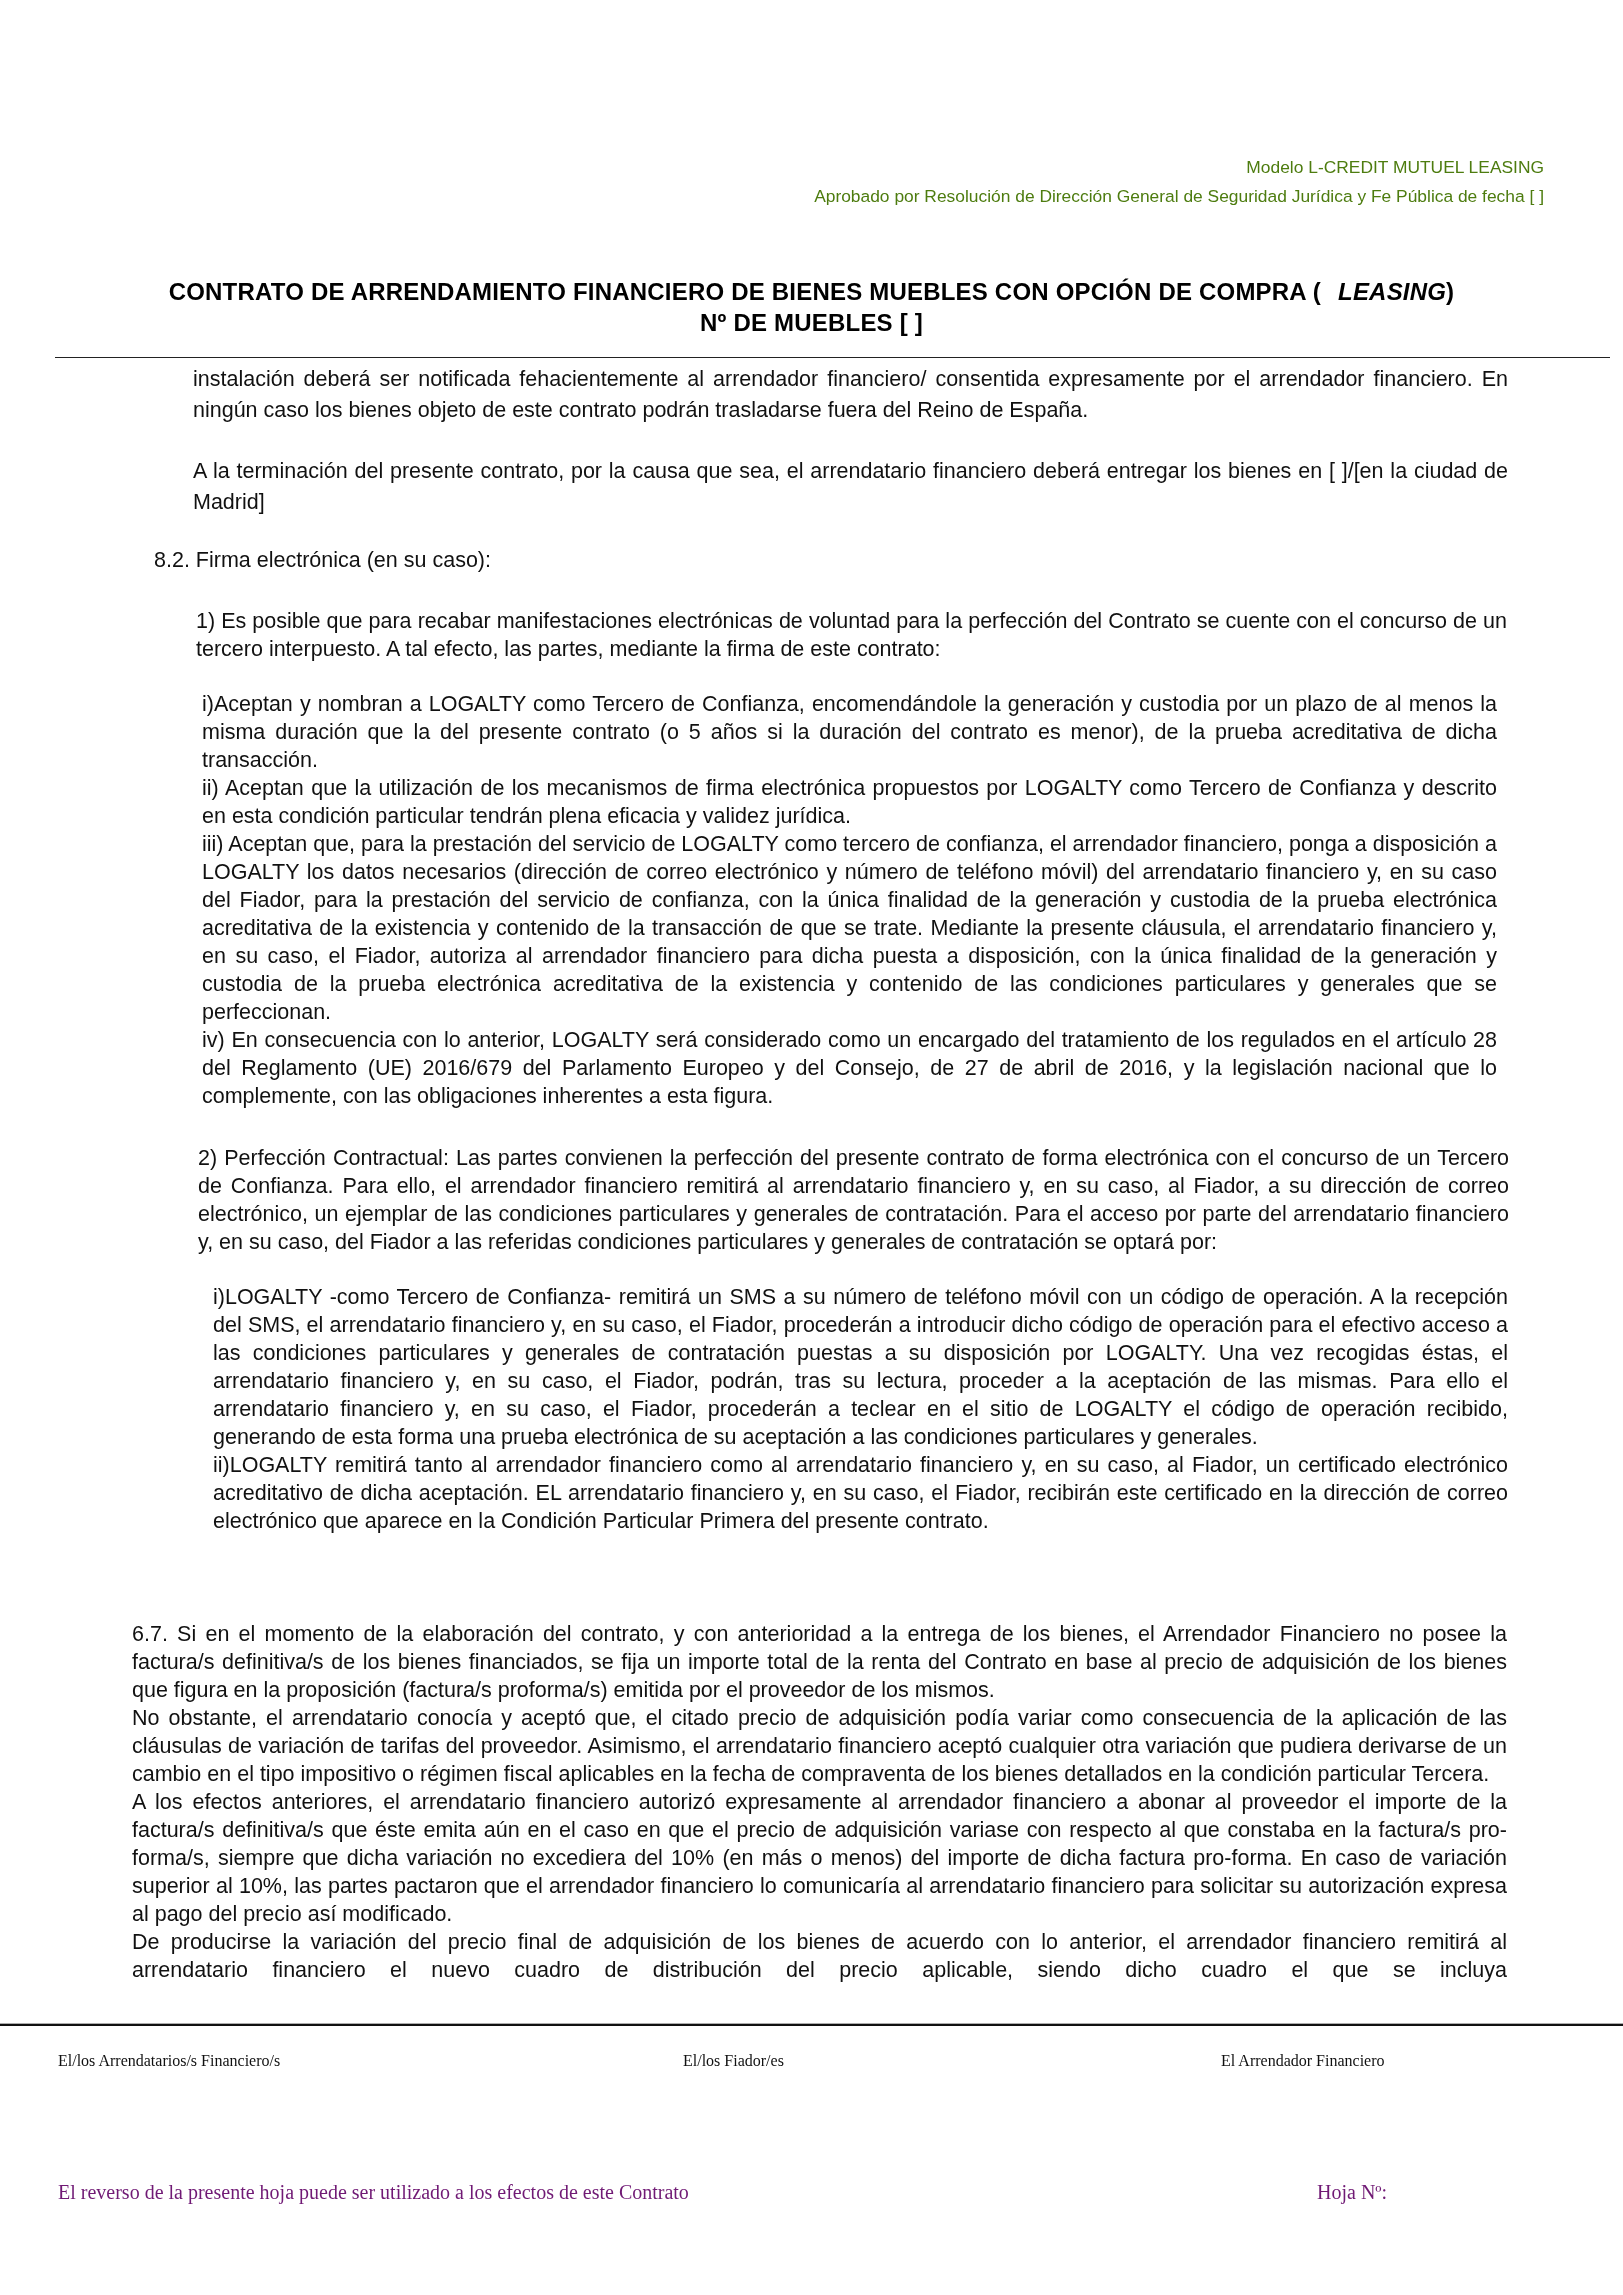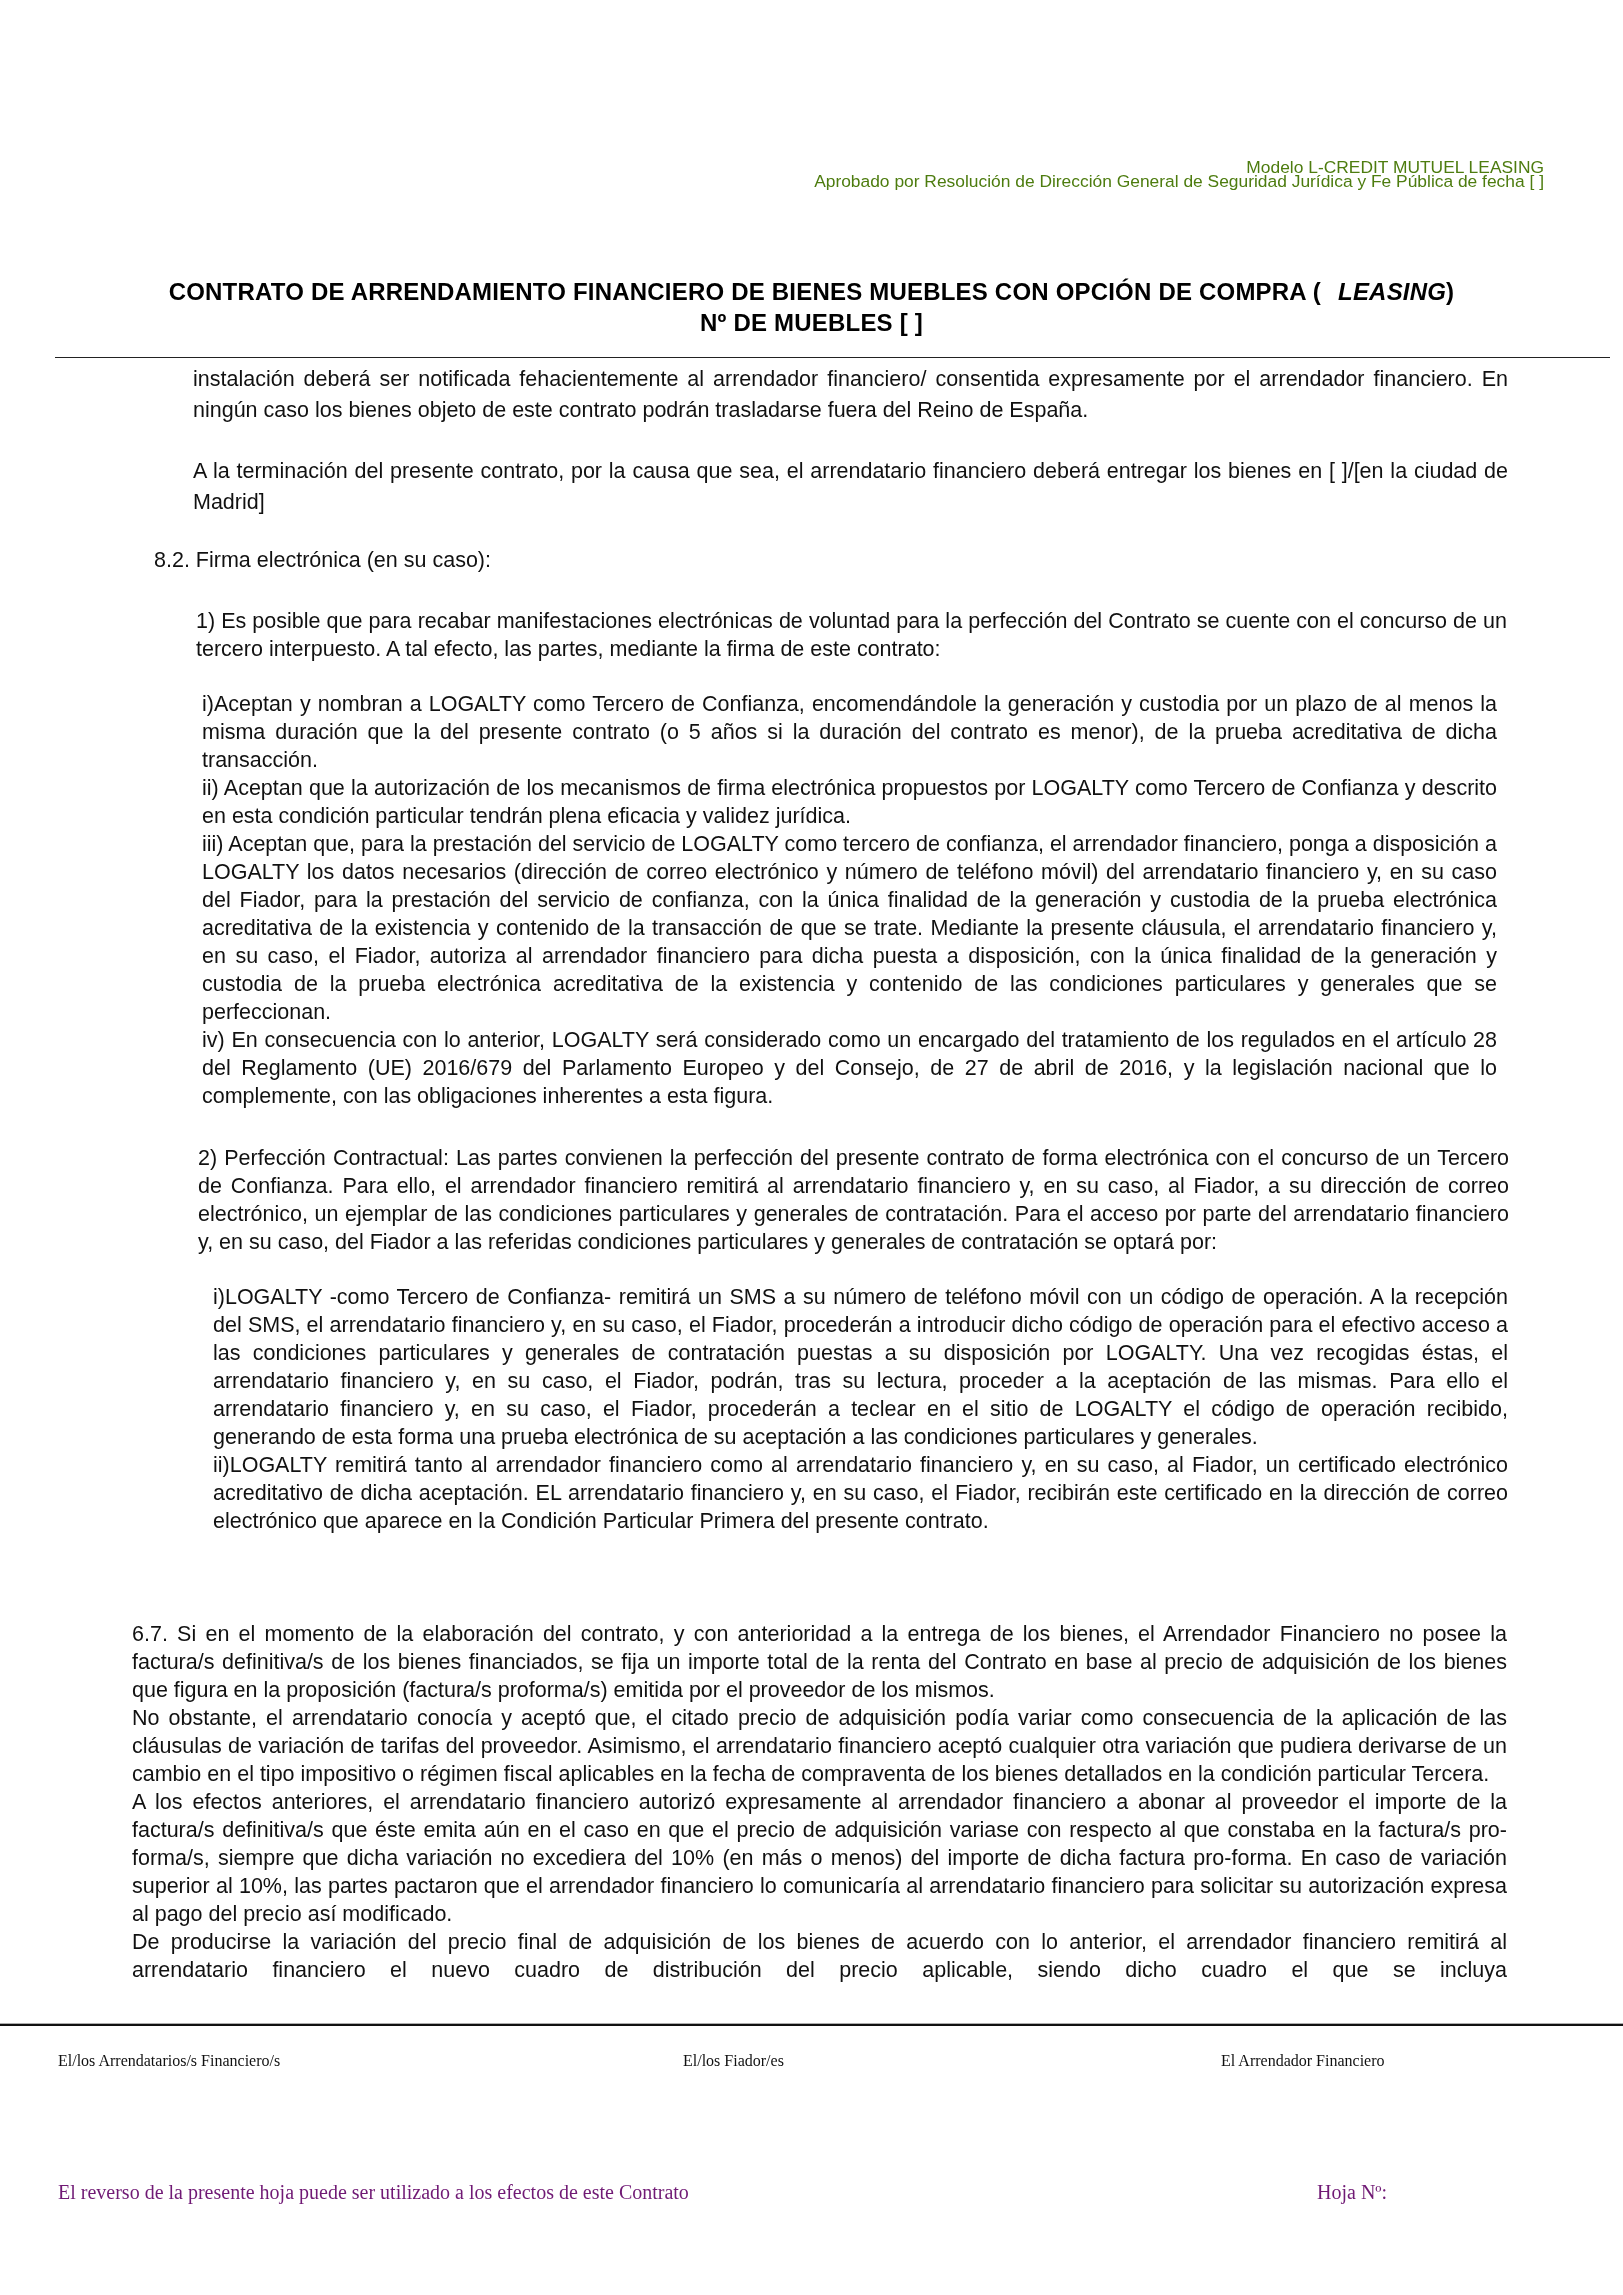--- a/index.html
+++ b/index.html
@@ -17,21 +17,21 @@
     }
     .hdr-right {
       position: absolute;
       right: 79px;
       text-align: right;
       font-size: 17.4px;
       color: #4d7c0f;
       white-space: nowrap;
     }
     #hdr-model { top: 157px; }
-    #hdr-approved { top: 171px; }
+    #hdr-approved { top: 186px; }
 
     .title {
       position: absolute;
       left: 0;
       width: 1623px;
       text-align: center;
       font-weight: bold;
       font-size: 24px;
       letter-spacing: 0.2px;
       color: #000;
@@ -121,21 +121,21 @@
 </div>
 
 <div class="body-text" id="h-66">8.2. Firma electrónica (en su caso):</div>
 
 <div class="body-text" id="p-66-1">
   <p class="last-line">1) Es posible que para recabar manifestaciones electrónicas de voluntad para la perfección del Contrato se cuente con el concurso de un tercero interpuesto. A tal efecto, las partes, mediante la firma de este contrato:</p>
 </div>
 
 <div class="body-text" id="list-66-1">
   <p class="last-line">i)Aceptan y nombran a LOGALTY como Tercero de Confianza, encomendándole la generación y custodia por un plazo de al menos la misma duración que la del presente contrato (o 5 años si la duración del contrato es menor), de la prueba acreditativa de dicha transacción.</p>
-  <p class="last-line">ii) Aceptan que la autorización de los mecanismos de firma electrónica propuestos por LOGALTY como Tercero de Confianza y descrito en esta condición particular tendrán plena eficacia y validez jurídica.</p>
+  <p class="last-line">ii) Aceptan que la utilización de los mecanismos de firma electrónica propuestos por LOGALTY como Tercero de Confianza y descrito en esta condición particular tendrán plena eficacia y validez jurídica.</p>
   <p class="last-line">iii) Aceptan que, para la prestación del servicio de LOGALTY como tercero de confianza, el arrendador financiero, ponga a disposición a LOGALTY los datos necesarios (dirección de correo electrónico y número de teléfono móvil) del arrendatario financiero y, en su caso del Fiador, para la prestación del servicio de confianza, con la única finalidad de la generación y custodia de la prueba electrónica acreditativa de la existencia y contenido de la transacción de que se trate. Mediante la presente cláusula, el arrendatario financiero y, en su caso, el Fiador, autoriza al arrendador financiero para dicha puesta a disposición, con la única finalidad de la generación y custodia de la prueba electrónica acreditativa de la existencia y contenido de las condiciones particulares y generales que se perfeccionan.</p>
   <p class="last-line">iv) En consecuencia con lo anterior, LOGALTY será considerado como un encargado del tratamiento de los regulados en el artículo 28 del Reglamento (UE) 2016/679 del Parlamento Europeo y del Consejo, de 27 de abril de 2016, y la legislación nacional que lo complemente, con las obligaciones inherentes a esta figura.</p>
 </div>
 
 <div class="body-text" id="p-66-2">
   <p class="last-line">2) Perfección Contractual: Las partes convienen la perfección del presente contrato de forma electrónica con el concurso de un Tercero de Confianza. Para ello, el arrendador financiero remitirá al arrendatario financiero y, en su caso, al Fiador, a su dirección de correo electrónico, un ejemplar de las condiciones particulares y generales de contratación. Para el acceso por parte del arrendatario financiero y, en su caso, del Fiador a las referidas condiciones particulares y generales de contratación se optará por:</p>
 </div>
 
 <div class="body-text" id="list-66-2">
   <p class="last-line">i)LOGALTY -como Tercero de Confianza- remitirá un SMS a su número de teléfono móvil con un código de operación. A la recepción del SMS, el arrendatario financiero y, en su caso, el Fiador, procederán a introducir dicho código de operación para el efectivo acceso a las condiciones particulares y generales de contratación puestas a su disposición por LOGALTY. Una vez recogidas éstas, el arrendatario financiero y, en su caso, el Fiador, podrán, tras su lectura, proceder a la aceptación de las mismas. Para ello el arrendatario financiero y, en su caso, el Fiador, procederán a teclear en el sitio de LOGALTY el código de operación recibido, generando de esta forma una prueba electrónica de su aceptación a las condiciones particulares y generales.</p>

